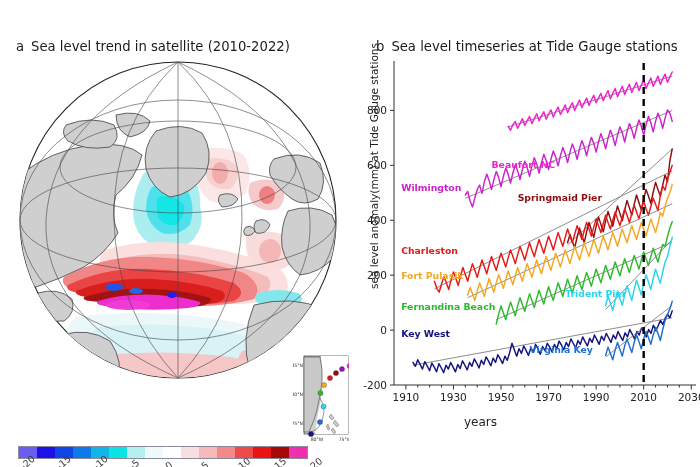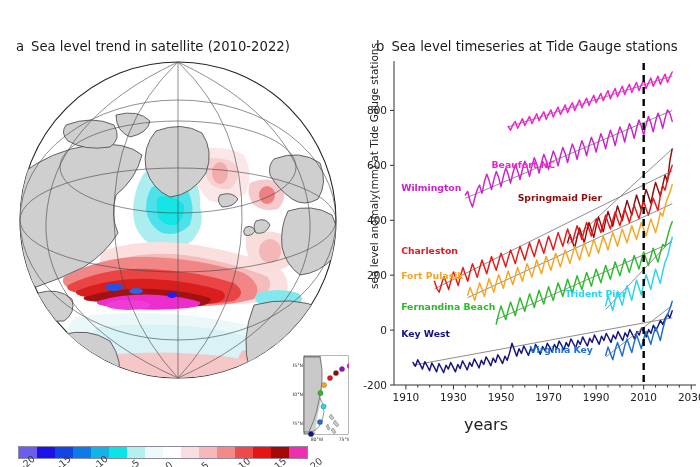--- a/index.html
+++ b/index.html
@@ -41,21 +41,21 @@
   
   #panel-b{position:absolute;left:352px;top:55px;width:348px;height:400px;}
   #ts-svg{position:absolute;left:0;top:0;}
 
   .ylabel{
     position:absolute;left:-88px;top:118px;width:220px;
     font-size:10.5px;color:#222;text-align:center;
     transform:rotate(-90deg);white-space:nowrap;
   }
   .xlabel{
-    position:absolute;left:112px;top:360px;font-size:16px;color:#222;
+    position:absolute;left:112px;top:360px;font-size:12px;color:#222;
   }
   .tick-text{font-size:10.5px;fill:#222;font-family:"DejaVu Sans","Liberation Sans",sans-serif;}
   .series-label{font-size:9.3px;font-family:"DejaVu Sans","Liberation Sans",sans-serif;font-weight:600;}
   .inset-text{font-size:4.6px;fill:#333;font-family:"DejaVu Sans","Liberation Sans",sans-serif;}
 </style>
 </head>
 <body>
 
 <div class="figure">
 

